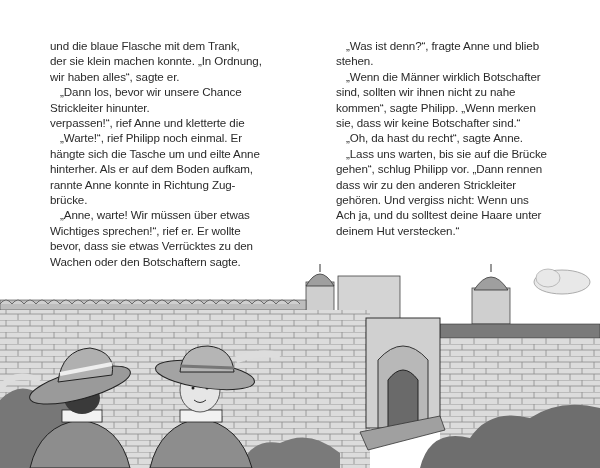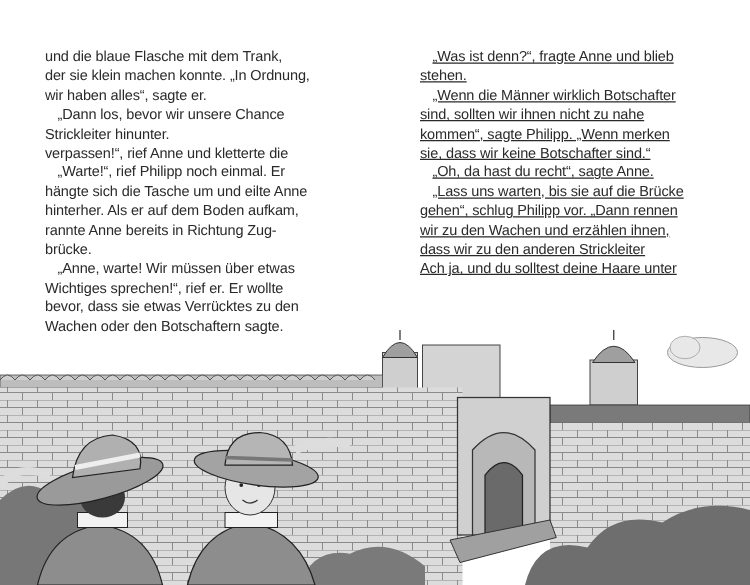--- a/index.html
+++ b/index.html
@@ -6,22 +6,22 @@
   body {
     width: 600px; height: 468px; overflow: hidden; position: relative;
     background: #ffffff; color: #2a2a2a;
     font-family: "Liberation Sans", sans-serif;
   }
   .page-spread { position: absolute; inset: 0; }
   .column {
     position: absolute; top: 38px; width: 245px;
     font-size: 11.6px; line-height: 15.4px; letter-spacing: -0.1px;
   }
-  .col-left { left: 36px; }
-  .col-right { left: 336px; text-decoration: underline; }
+  .col-left { left: 50px; }
+  .col-right { left: 336px; }
   .para { margin: 0; }
   .line { display: block; white-space: nowrap; }
   .illustration { position: absolute; left: 0; top: 260px; width: 600px; height: 208px; }
   .illustration svg { display: block; }
 </style>
 </head>
 <body>
 
 <div class="page-spread">
 
@@ -33,21 +33,21 @@
     </p>
     <p class="para">
       <span class="line" style="padding-left:10px">„Dann los, bevor wir unsere Chance</span>
       <span class="line">Strickleiter hinunter.</span>
       <span class="line">verpassen!“, rief Anne und kletterte die</span>
     </p>
     <p class="para">
       <span class="line" style="padding-left:10px">„Warte!“, rief Philipp noch einmal. Er</span>
       <span class="line">hängte sich die Tasche um und eilte Anne</span>
       <span class="line">hinterher. Als er auf dem Boden aufkam,</span>
-      <span class="line">rannte Anne bereits in Richtung Zug-</span>
+      <span class="line">rannte Anne konnte in Richtung Zug-</span>
       <span class="line">brücke.</span>
     </p>
     <p class="para">
       <span class="line" style="padding-left:10px">„Anne, warte! Wir müssen über etwas</span>
       <span class="line">Wichtiges sprechen!“, rief er. Er wollte</span>
       <span class="line">bevor, dass sie etwas Verrücktes zu den</span>
       <span class="line">Wachen oder den Botschaftern sagte.</span>
     </p>
   </div>
 
@@ -61,23 +61,24 @@
       <span class="line">sind, sollten wir ihnen nicht zu nahe</span>
       <span class="line">kommen“, sagte Philipp. „Wenn merken</span>
       <span class="line">sie, dass wir keine Botschafter sind.“</span>
     </p>
     <p class="para">
       <span class="line" style="padding-left:10px">„Oh, da hast du recht“, sagte Anne.</span>
     </p>
     <p class="para">
       <span class="line" style="padding-left:10px">„Lass uns warten, bis sie auf die Brücke</span>
       <span class="line">gehen“, schlug Philipp vor. „Dann rennen</span>
-      <span class="line">wir zu den Wachen und erzählen ihnen,</span>
       <span class="line">dass wir zu den anderen Strickleiter</span>
+      <span class="line">gehören. Und vergiss nicht: Wenn uns</span>
       <span class="line">Ach ja, und du solltest deine Haare unter</span>
+      <span class="line">deinem Hut verstecken.“</span>
     </p>
   </div>
 
   <div class="illustration">
     <svg width="600" height="208" viewBox="0 0 600 208" xmlns="http://www.w3.org/2000/svg">
       <defs>
         <pattern id="bricks" width="24" height="12" patternUnits="userSpaceOnUse">
           <rect width="24" height="12" fill="#dcdcdc"></rect>
           <path d="M0 0H24M0 6H24M6 0V6M18 6V12" stroke="#8a8a8a" stroke-width="0.8" fill="none"></path>
         </pattern>

